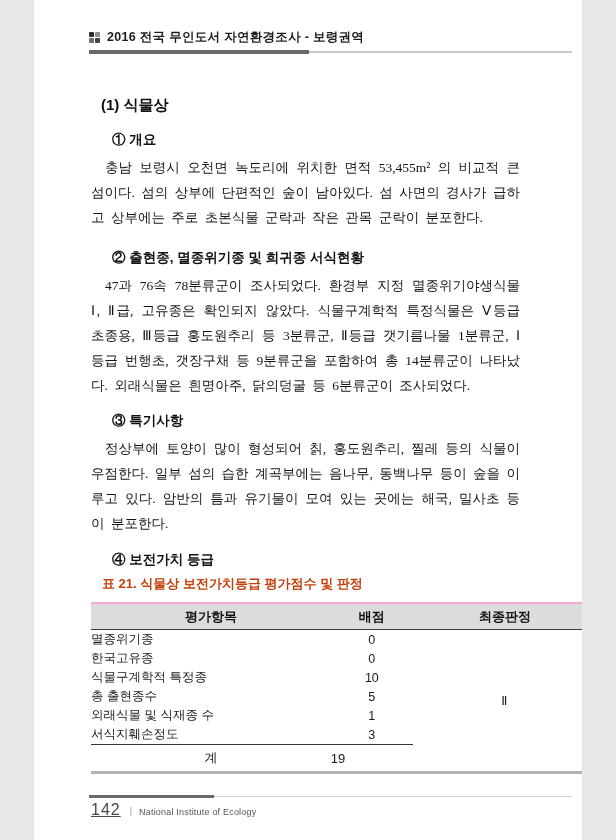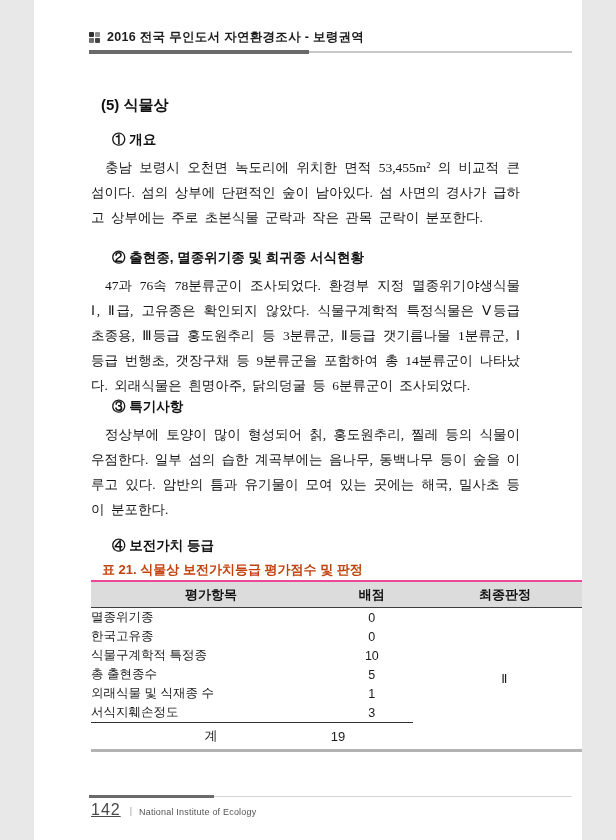--- a/index.html
+++ b/index.html
@@ -55,46 +55,46 @@
   }
   .sub-heading {
     font-family:"Liberation Sans", sans-serif;
     font-weight:bold;
     font-size:13.5px;
     color:#111;
     margin:0 0 0 21px;
   }
   .sub-heading.s1 { margin-top:16px; }
   .sub-heading.s2 { margin-top:19px; }
-  .sub-heading.s3 { }
+  .sub-heading.s3 { margin-top:14px; }
   .sub-heading.s4 { margin-top:15px; }
   .body-para {
     margin:6px 0 0 0;
     font-size:13.5px;
     line-height:25px;
     text-align:justify;
     text-indent:14px;
     word-spacing:3px;
     color:#151515;
   }
 
   
   .table-caption {
     margin:6px 0 0 11px;
     font-family:"Liberation Sans", sans-serif;
     font-weight:bold;
     font-size:13px;
     color:#c2410c;
   }
   table.eval {
-    margin-top:1px;
+    margin-top:9px;
     width:506px;
     border-collapse:collapse;
     font-family:"Liberation Sans", sans-serif;
-    border-top:2px solid #ec4899;
+    border-top:2px solid #f9a8d4;
     border-bottom:3px solid #b3b3b3;
   }
   table.eval th {
     background:#dcdcdc;
     border-bottom:1px solid #3f3f3f;
     font-weight:bold;
     font-size:13px;
     height:25px;
     padding:0;
     color:#111;
@@ -145,21 +145,21 @@
       </span>
       <span class="header-title">2016 전국 무인도서 자연환경조사 - 보령권역</span>
     </div>
     <div class="header-rule">
       <span class="rule-dark"></span>
       <span class="rule-light"></span>
     </div>
   </div>
 
   <div class="content">
-    <h1 class="section-title">(5) 식물상</h1>
+    <h1 class="section-title">(1) 식물상</h1>
 
     <h2 class="sub-heading s1">① 개요</h2>
     <p class="body-para">충남 보령시 오천면 녹도리에 위치한 면적 53,455m² 의 비교적 큰 섬이다. 섬의 상부에 단편적인 숲이 남아있다. 섬 사면의 경사가 급하고 상부에는 주로 초본식물 군락과 작은 관목 군락이 분포한다.</p>
 
     <h2 class="sub-heading s2">② 출현종, 멸종위기종 및 희귀종 서식현황</h2>
     <p class="body-para">47과 76속 78분류군이 조사되었다. 환경부 지정 멸종위기야생식물 Ⅰ, Ⅱ급, 고유종은 확인되지 않았다. 식물구계학적 특정식물은 Ⅴ등급 초종용, Ⅲ등급 홍도원추리 등 3분류군, Ⅱ등급 갯기름나물 1분류군, Ⅰ등급 번행초, 갯장구채 등 9분류군을 포함하여 총 14분류군이 나타났다. 외래식물은 흰명아주, 닭의덩굴 등 6분류군이 조사되었다.</p>
 
     <h2 class="sub-heading s3">③ 특기사항</h2>
     <p class="body-para">정상부에 토양이 많이 형성되어 칡, 홍도원추리, 찔레 등의 식물이 우점한다. 일부 섬의 습한 계곡부에는 음나무, 동백나무 등이 숲을 이루고 있다.  암반의 틈과 유기물이 모여 있는 곳에는 해국, 밀사초 등이 분포한다.</p>
 

